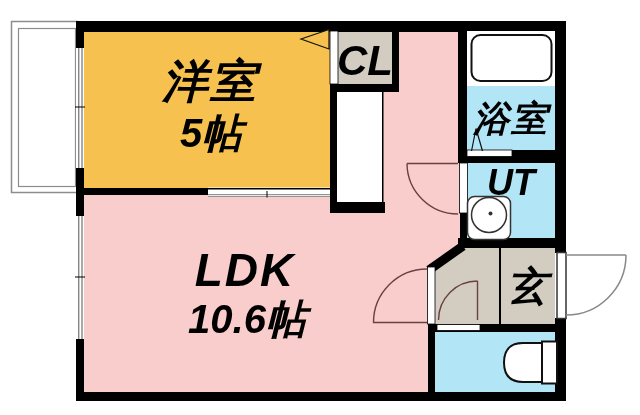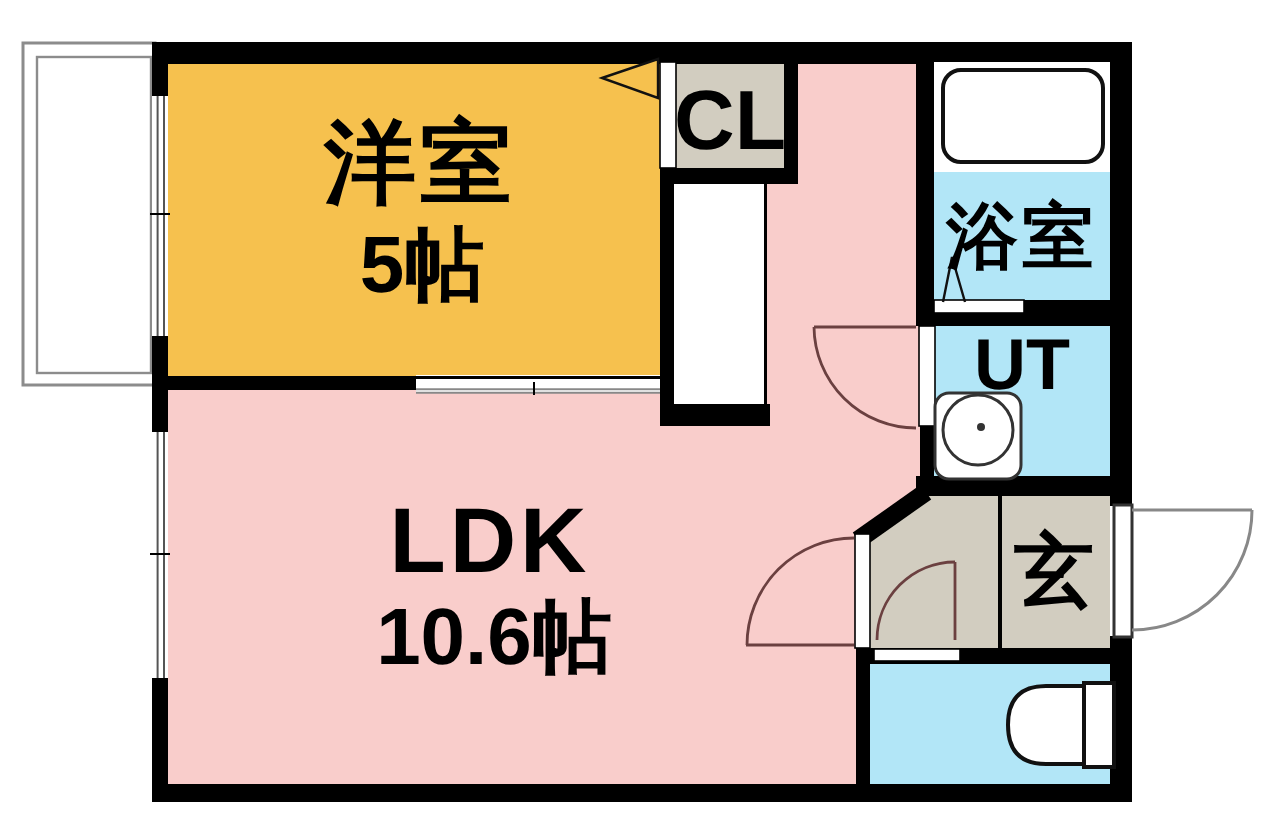--- a/index.html
+++ b/index.html
@@ -1,17 +1,17 @@
 <!DOCTYPE html>
 <html><head>
 <meta charset="utf-8">
 <style>
   html,body{margin:0;padding:0;background:#ffffff;}
   .stage{position:relative;width:640px;height:415px;background:#ffffff;overflow:hidden;
-         font-family:"Liberation Sans", sans-serif;}
+         font-family:"Liberation Sans", sans-serif;font-style:italic;}
   svg{display:block;}
   text{font-family:"Liberation Sans","DejaVu Sans",sans-serif;font-weight:bold;fill:#000;}
 </style>
 </head>
 <body>
 
 <div class="stage">
 <svg width="640" height="415" viewBox="0 0 640 415">
 
   <g>

